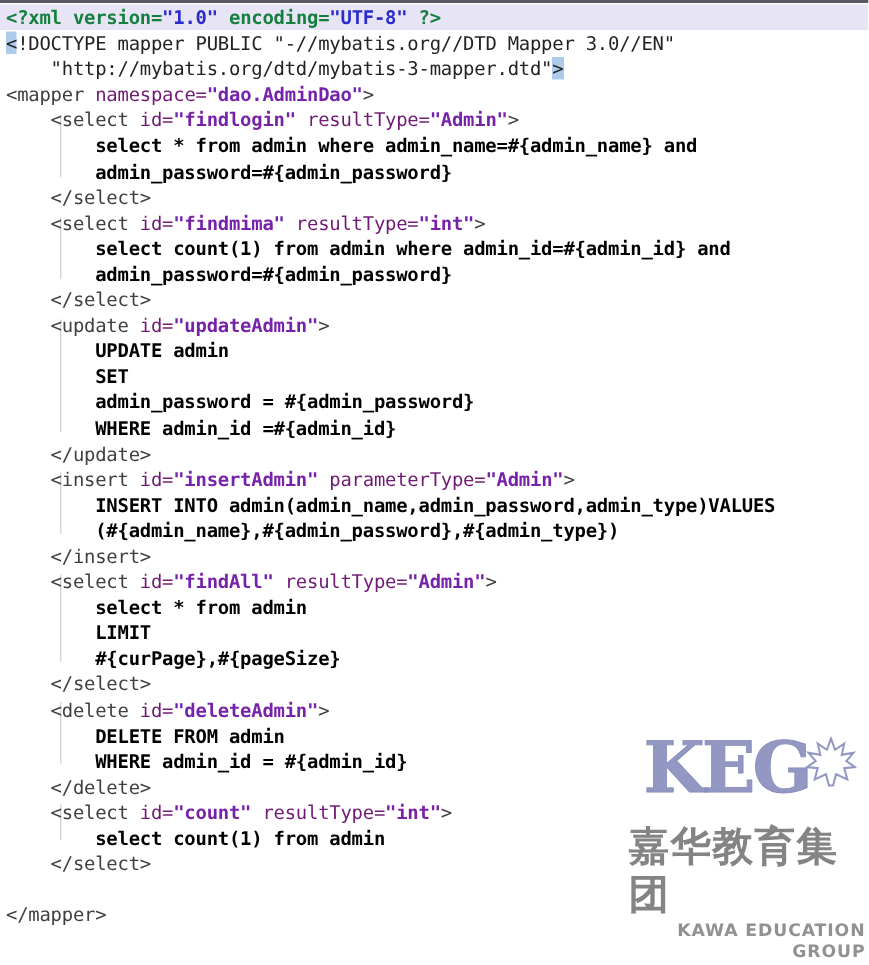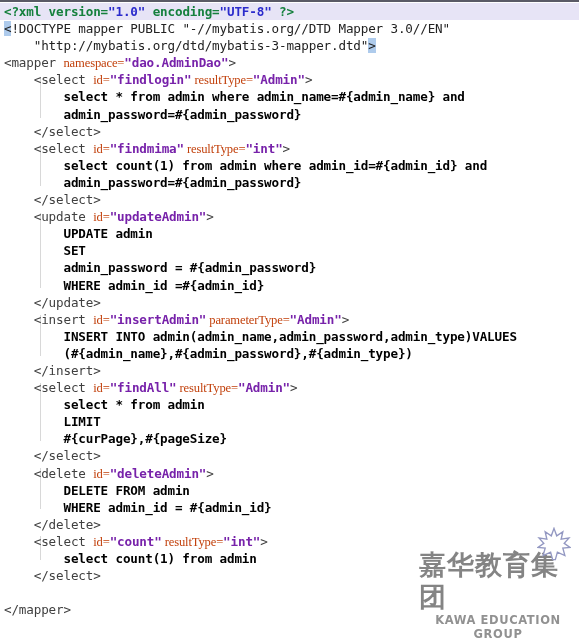--- a/index.html
+++ b/index.html
@@ -38,21 +38,21 @@
     box-sizing: border-box;
     letter-spacing: -0.15px;
   }
   .line.current {
     background: #e7e4f6;
   }
   
   .t-pi       { color: #15803d; font-weight: bold; }
   .t-pi-val   { color: #2b2bcc; font-weight: bold; }
   .t-tag      { color: #404040; }
-  .t-attr     { color: #c2410c; font-family: Liberation Serif, serif; }
+  .t-attr     { color: #701a75; }
   .t-attrval  { color: #7722aa; font-weight: bold; }
   .t-doctype  { color: #222222; }
   .t-sql      { color: #000000; font-weight: bold; margin-top: 30px; }
   .brk        { background: #aecbec; }
 
   
   .guides {
     position: absolute;
     top: 0; left: 0;
     width: 579px; height: 643px;
@@ -97,33 +97,33 @@
     height: 34px;
   }
   .wm-cn {
     display: block;
     font-family: "DejaVu Sans", "Liberation Sans", sans-serif;
     font-size: 27px;
     font-weight: bold;
     color: #7e7e7e;
     letter-spacing: 1px;
     line-height: 32px;
-    margin-top: 26px;
+    margin-top: 10px;
     text-align: left;
     padding-left: 2px;
   }
   .wm-en {
     display: block;
     font-family: "DejaVu Sans", "Liberation Sans", sans-serif;
     font-size: 11.5px;
     font-weight: bold;
     color: #8c8c8c;
     letter-spacing: 0.6px;
     line-height: 14px;
-    text-align: center;
+    text-align: right;
     padding-left: 2px;
   }
 </style>
 </head>
 <body>
 
 <div id="editor">
 
   <div class="guides">
       <div class="guide" style="left: 40px; top: 75px; height: 41px;"></div>
@@ -131,20 +131,21 @@
       <div class="guide" style="left: 40px; top: 211px; height: 75px;"></div>
       <div class="guide" style="left: 40px; top: 313px; height: 41px;"></div>
       <div class="guide" style="left: 40px; top: 381px; height: 58px;"></div>
       <div class="guide" style="left: 40px; top: 466px; height: 41px;"></div>
       <div class="guide" style="left: 40px; top: 534px; height: 24px;"></div>
     </div>
 
   <div class="code-area"><div class="line current"><span class="t-pi">&lt;?xml </span><span class="t-pi">version=</span><span class="t-pi-val">"1.0"</span><span class="t-pi"> encoding=</span><span class="t-pi-val">"UTF-8"</span><span class="t-pi"> ?&gt;</span></div><div class="line"><span class="t-doctype brk">&lt;</span><span class="t-doctype">!DOCTYPE mapper PUBLIC "-//mybatis.org//DTD Mapper 3.0//EN"</span></div><div class="line"><span class="t-doctype">    "http://mybatis.org/dtd/mybatis-3-mapper.dtd"</span><span class="t-doctype brk">&gt;</span></div><div class="line"><span class="t-tag">&lt;mapper </span><span class="t-attr">namespace=</span><span class="t-attrval">"dao.AdminDao"</span><span class="t-tag">&gt;</span></div><div class="line"><span class="t-tag">    &lt;select </span><span class="t-attr">id=</span><span class="t-attrval">"findlogin"</span><span class="t-attr"> resultType=</span><span class="t-attrval">"Admin"</span><span class="t-tag">&gt;</span></div><div class="line"><span class="t-sql">        select * from admin where admin_name=#{admin_name} and</span></div><div class="line"><span class="t-sql">        admin_password=#{admin_password}</span></div><div class="line"><span class="t-tag">    &lt;/select&gt;</span></div><div class="line"><span class="t-tag">    &lt;select </span><span class="t-attr">id=</span><span class="t-attrval">"findmima"</span><span class="t-attr"> resultType=</span><span class="t-attrval">"int"</span><span class="t-tag">&gt;</span></div><div class="line"><span class="t-sql">        select count(1) from admin where admin_id=#{admin_id} and</span></div><div class="line"><span class="t-sql">        admin_password=#{admin_password}</span></div><div class="line"><span class="t-tag">    &lt;/select&gt;</span></div><div class="line"><span class="t-tag">    &lt;update </span><span class="t-attr">id=</span><span class="t-attrval">"updateAdmin"</span><span class="t-tag">&gt;</span></div><div class="line"><span class="t-sql">        UPDATE admin</span></div><div class="line"><span class="t-sql">        SET</span></div><div class="line"><span class="t-sql">        admin_password = #{admin_password}</span></div><div class="line"><span class="t-sql">        WHERE admin_id =#{admin_id}</span></div><div class="line"><span class="t-tag">    &lt;/update&gt;</span></div><div class="line"><span class="t-tag">    &lt;insert </span><span class="t-attr">id=</span><span class="t-attrval">"insertAdmin"</span><span class="t-attr"> parameterType=</span><span class="t-attrval">"Admin"</span><span class="t-tag">&gt;</span></div><div class="line"><span class="t-sql">        INSERT INTO admin(admin_name,admin_password,admin_type)VALUES</span></div><div class="line"><span class="t-sql">        (#{admin_name},#{admin_password},#{admin_type})</span></div><div class="line"><span class="t-tag">    &lt;/insert&gt;</span></div><div class="line"><span class="t-tag">    &lt;select </span><span class="t-attr">id=</span><span class="t-attrval">"findAll"</span><span class="t-attr"> resultType=</span><span class="t-attrval">"Admin"</span><span class="t-tag">&gt;</span></div><div class="line"><span class="t-sql">        select * from admin</span></div><div class="line"><span class="t-sql">        LIMIT</span></div><div class="line"><span class="t-sql">        #{curPage},#{pageSize}</span></div><div class="line"><span class="t-tag">    &lt;/select&gt;</span></div><div class="line"><span class="t-tag">    &lt;delete </span><span class="t-attr">id=</span><span class="t-attrval">"deleteAdmin"</span><span class="t-tag">&gt;</span></div><div class="line"><span class="t-sql">        DELETE FROM admin</span></div><div class="line"><span class="t-sql">        WHERE admin_id = #{admin_id}</span></div><div class="line"><span class="t-tag">    &lt;/delete&gt;</span></div><div class="line"><span class="t-tag">    &lt;select </span><span class="t-attr">id=</span><span class="t-attrval">"count"</span><span class="t-attr"> resultType=</span><span class="t-attrval">"int"</span><span class="t-tag">&gt;</span></div><div class="line"><span class="t-sql">        select count(1) from admin</span></div><div class="line"><span class="t-tag">    &lt;/select&gt;</span></div><div class="line">&nbsp;</div><div class="line"><span class="t-tag">&lt;/mapper&gt;</span></div></div>
 
   <div class="watermark">
+    <span class="wm-keg">KEG</span>
     <svg class="wm-leaf" viewBox="0 0 100 100" aria-hidden="true">
       <path d="M50 4 L58 26 L76 14 L71 36 L94 32 L80 48 L97 60 L76 62 L82 84 L60 74 L54 96 L46 96 L40 74 L18 84 L24 62 L3 60 L20 48 L6 32 L29 36 L24 14 L42 26 Z" fill="#ffffff" stroke="#8e93bf" stroke-width="4"></path>
     </svg>
     <span class="wm-cn">嘉华教育集团</span>
     <span class="wm-en">KAWA EDUCATION GROUP</span>
   </div>
 
 </div>
 
 </body></html>

